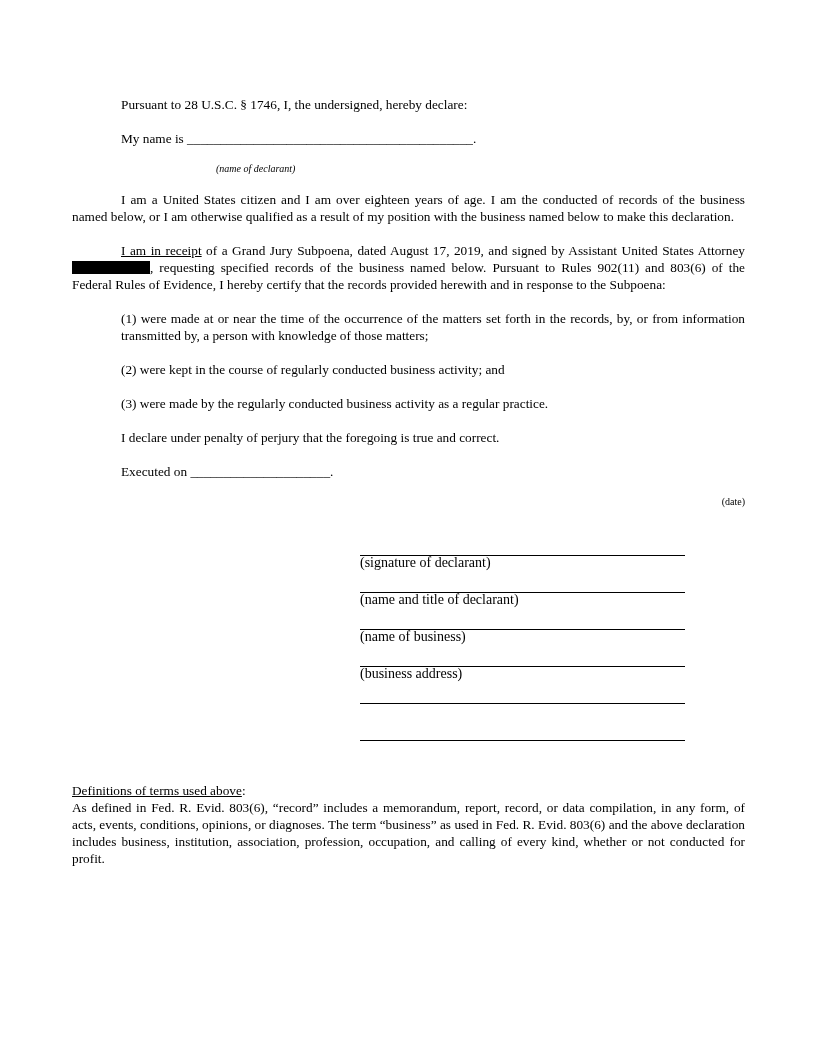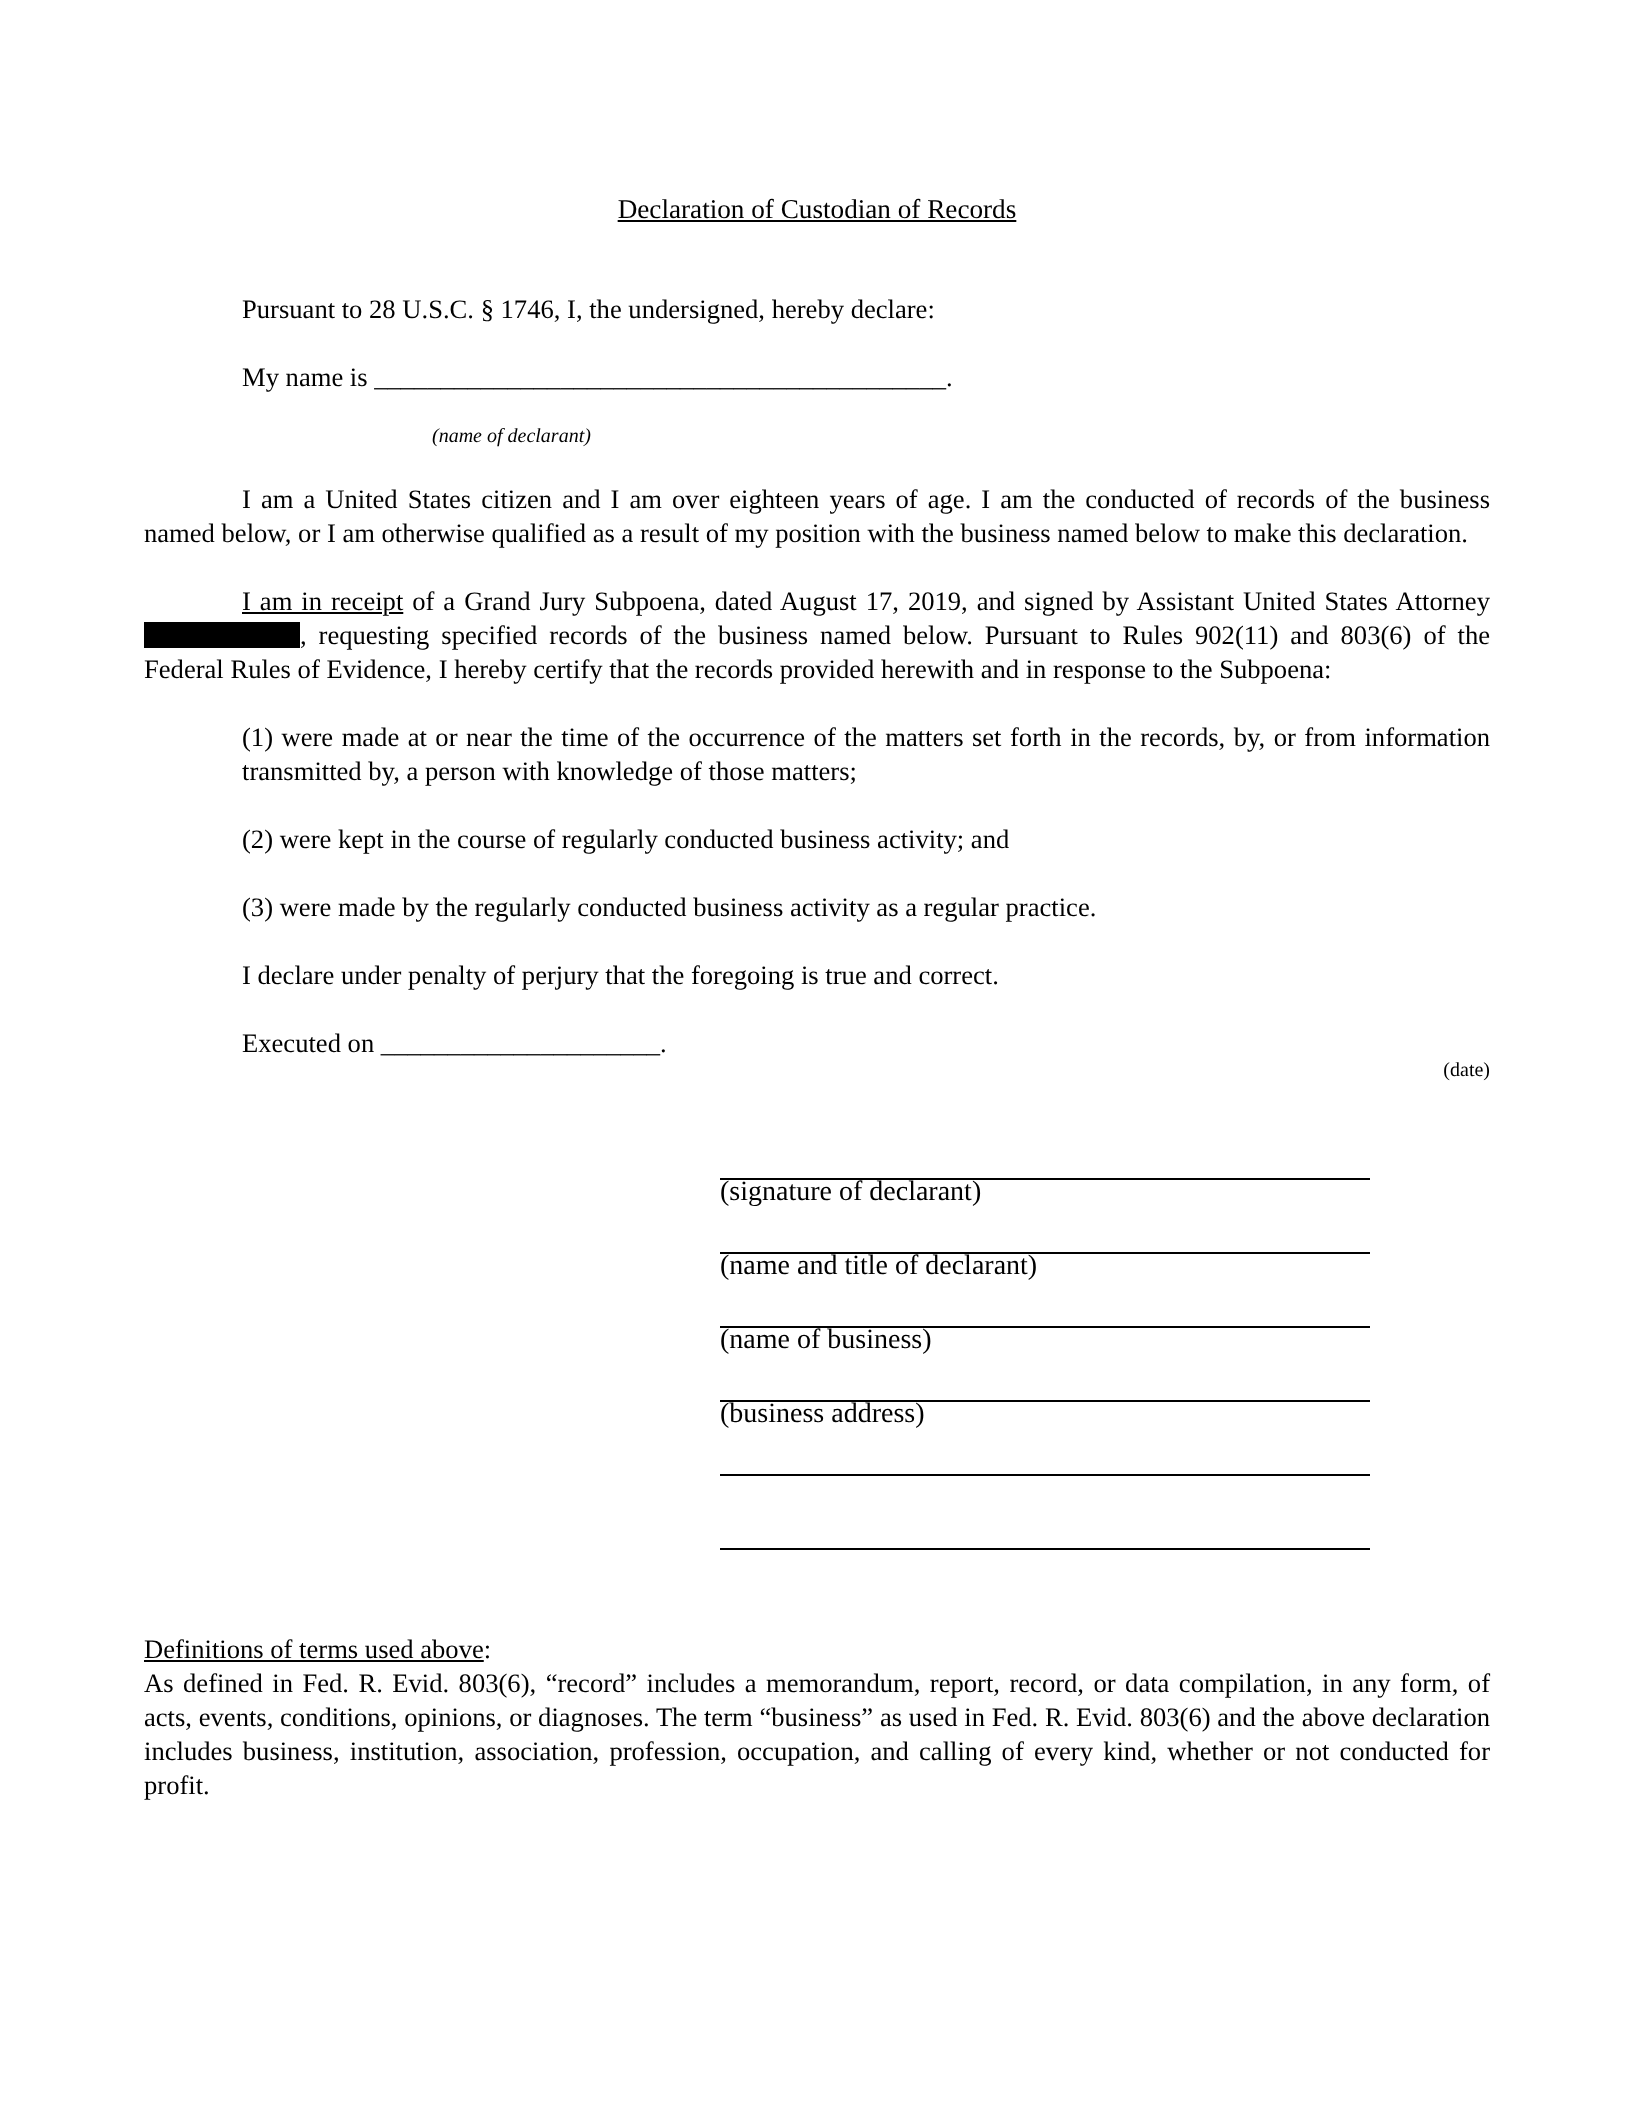--- a/index.html
+++ b/index.html
@@ -32,21 +32,21 @@
     text-align: justify;
   }
   .indent { text-indent: 49px; }
   .name-line { margin-bottom: 16px; }
   .blank { letter-spacing: 0; white-space: nowrap; }
   .caption {
     font-size: 10px;
     line-height: 12px;
   }
   .name-caption { margin: 0 0 16px 144px; font-style: italic; }
-  .exec-line { margin-bottom: 0; }
+  .exec-line { margin-bottom: 16px; }
   .date-caption { margin: 0 0 0 192px; text-align: right; }
   .item { margin: 0 0 17px 49px; text-align: justify; }
   .u { text-decoration: underline; }
   .redaction {
     display: inline-block;
     width: 78px;
     height: 13px;
     background: #000000;
     vertical-align: -2px;
   }
@@ -73,21 +73,20 @@
   .def-body {
     margin: 0;
     text-align: justify;
   }
 </style>
 </head>
 <body>
 
 <div class="page">
 
-  <h1 class="title">Declaration of Custodian of Records</h1>
 
   <p class="para indent">Pursuant to 28 U.S.C. § 1746, I, the undersigned, hereby declare:</p>
 
   <p class="para indent name-line"><span>My name is </span><span class="blank">___________________________________________</span><span>.</span></p>
   <div class="caption name-caption">(name of declarant)</div>
 
   <p class="para indent">I am a United States citizen and I am over eighteen years of age.  I am the conducted of records of the business named below, or I am otherwise qualified as a result of my position with the business named below to make this declaration.</p>
 
   <p class="para indent"><span class="u">I am in receipt</span><span> of a Grand Jury Subpoena, dated August 17, 2019, and signed by Assistant United States Attorney </span><span class="redaction"></span><span>, requesting specified records of the business named below.  Pursuant to Rules 902(11) and 803(6) of the Federal Rules of Evidence, I hereby certify that the records provided herewith and in response to the Subpoena:</span></p>
 

